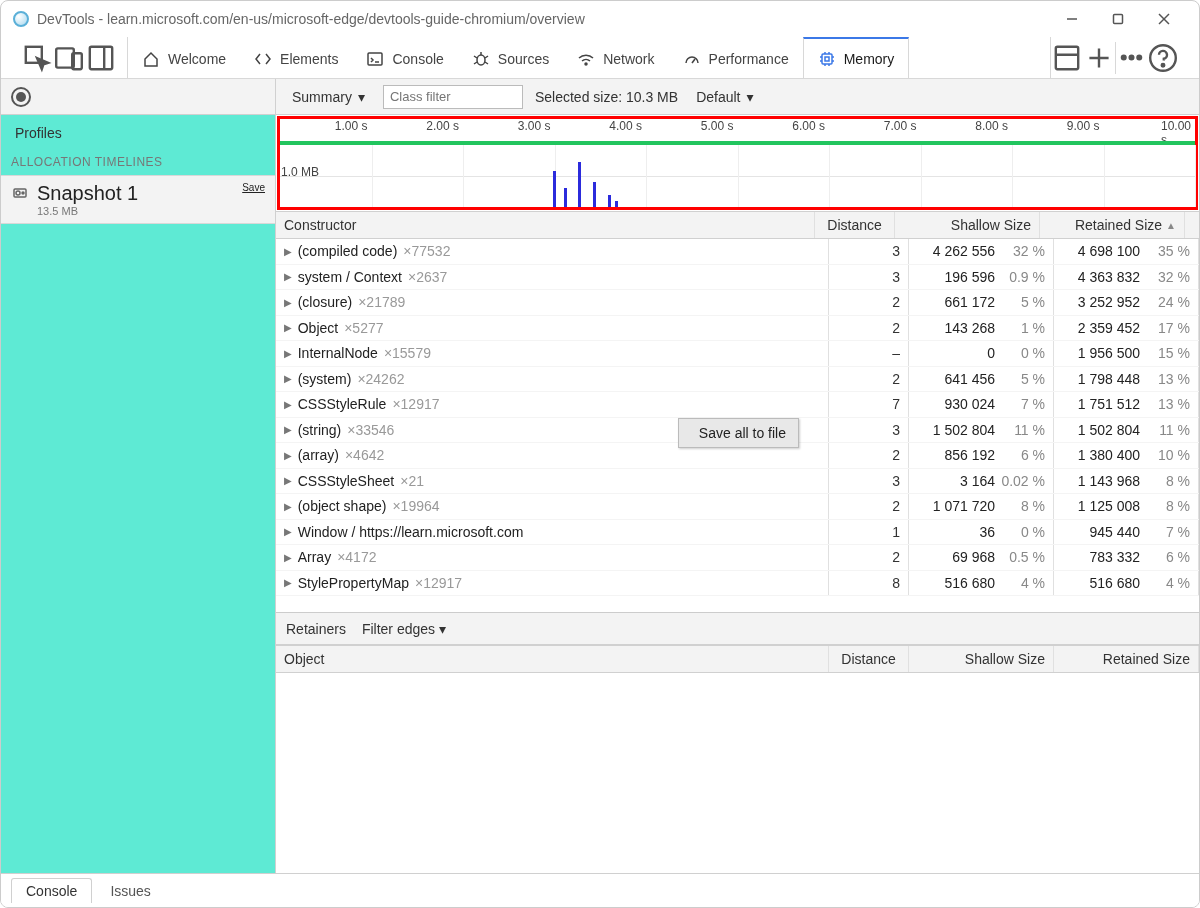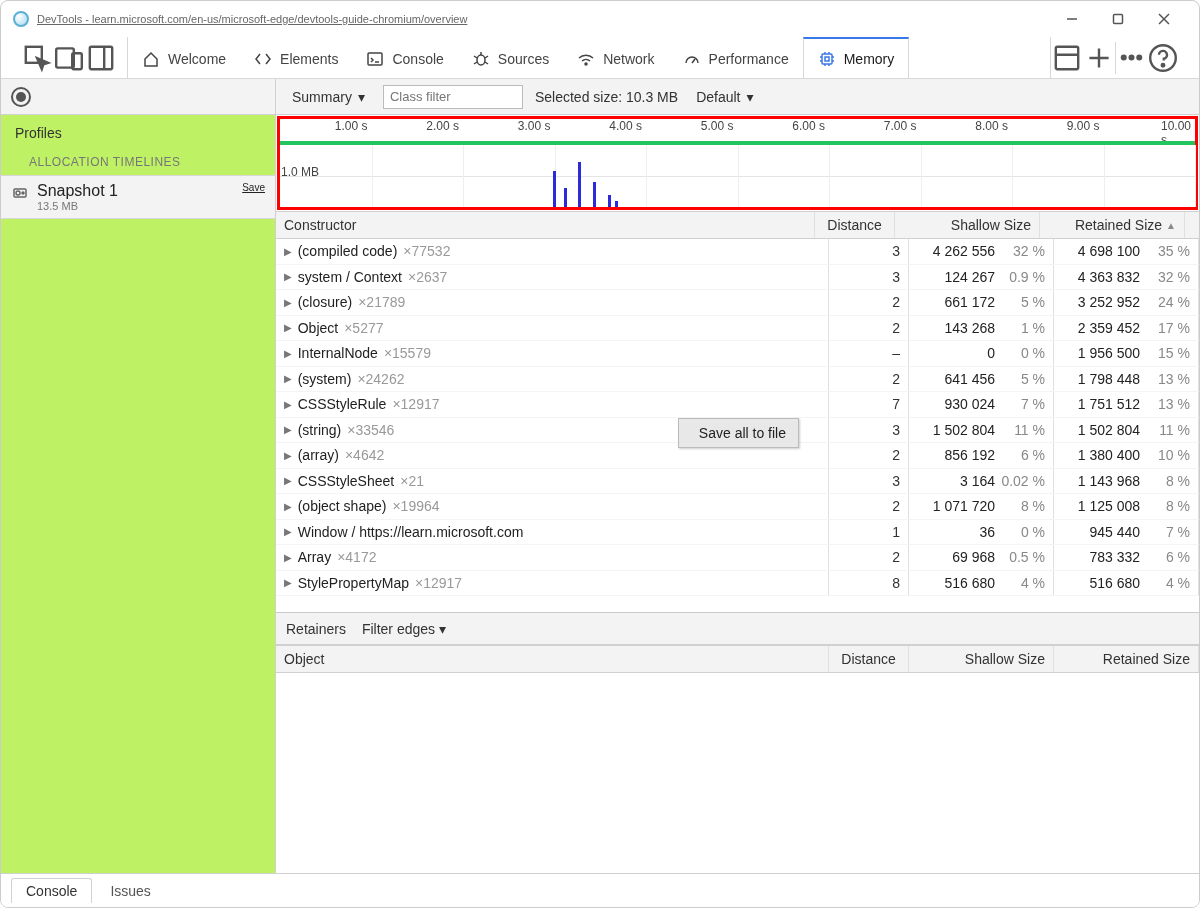--- a/index.html
+++ b/index.html
@@ -1,21 +1,21 @@
 <!DOCTYPE html>
 <html><head>
 <meta charset="utf-8">
 <style>
 * { box-sizing: border-box; margin: 0; padding: 0; font-family: "Segoe UI", Arial, sans-serif; }
 body { width: 1200px; height: 908px; background: #fff; overflow: hidden; border: 1px solid #ccc; border-radius: 8px; display: flex; flex-direction: column; font-size: 14px; color: #333; }
 
 
 .titlebar { height: 36px; display: flex; align-items: center; padding: 0 12px; }
 .titlebar .favicon { width: 16px; height: 16px; border-radius: 50%; border: 2px solid #5bb0d8; margin-right: 8px; background: radial-gradient(circle at 30% 30%, #fff, #a8d8ef); }
-.titlebar .title { flex: 1; color: #666; font-size: 11px; text-decoration: underline; }
+.titlebar .title { flex: 1; color: #666; font-size: 14px; }
 .titlebar .winbtn { width: 46px; height: 32px; display: flex; align-items: center; justify-content: center; color: #555; }
 .titlebar .winbtn svg { width: 12px; height: 12px; }
 
 
 .tabstrip { height: 42px; display: flex; align-items: center; border-bottom: 1px solid #d8d8d8; padding: 0 20px; }
 .tabstrip .lefticons { display: flex; align-items: center; padding-right: 10px; border-right: 1px solid #d8d8d8; height: 100%; }
 .tabstrip .iconbtn { width: 32px; height: 32px; display: flex; align-items: center; justify-content: center; color: #555; }
 .tabstrip .tab { display: flex; align-items: center; height: 100%; padding: 0 14px; gap: 8px; color: #444; border-top: 2px solid transparent; }
 .tabstrip .tab.active { border-top: 2px solid #3b78e7; background: #fff; border-left: 1px solid #d8d8d8; border-right: 1px solid #d8d8d8; color: #1a1a1a; }
 .tabstrip .tab .ticon { width: 18px; height: 18px; display: inline-flex; align-items: center; justify-content: center; }
@@ -27,27 +27,27 @@
 .toolbar .left { display: flex; align-items: center; gap: 6px; padding: 0 10px; height: 100%; border-right: 1px solid #d0d0d0; width: 275px; }
 .toolbar .circlebtn { width: 20px; height: 20px; border: 2px solid #555; border-radius: 50%; }
 .toolbar .circlebtn.filled::after { content: ""; display: block; width: 10px; height: 10px; background: #555; border-radius: 50%; margin: 3px; }
 .toolbar .right { flex: 1; display: flex; align-items: center; gap: 12px; padding: 0 10px; }
 .toolbar .dropdown { display: flex; align-items: center; gap: 6px; padding: 2px 6px; }
 .toolbar input.filter { width: 140px; height: 24px; border: 1px solid #bbb; padding: 0 6px; font-size: 13px; }
 .toolbar .seltxt { color: #333; }
 
 
 .workarea { flex: 1; display: flex; overflow: hidden; }
-.sidebar { width: 275px; background: #bef264; border-right: 1px solid #d0d0d0; display: flex; flex-direction: column; }
+.sidebar { width: 275px; background: #5eead4; border-right: 1px solid #d0d0d0; display: flex; flex-direction: column; }
 .sidebar .heading { padding: 10px 14px; color: #333; }
-.sidebar .subheading { padding: 4px 28px 6px; color: #777; font-size: 12px; letter-spacing: 0.5px; border-bottom: 1px solid #d8d8d8; }
+.sidebar .subheading { padding: 4px 10px 6px; color: #777; font-size: 12px; letter-spacing: 0.5px; border-bottom: 1px solid #d8d8d8; }
 .sidebar .item { padding: 6px 10px; display: flex; align-items: flex-start; gap: 8px; border-bottom: 1px solid #d8d8d8; background: #f3f3f3; }
 .sidebar .item .icon { width: 18px; display: flex; align-items: center; justify-content: center; color: #666; padding-top: 2px; }
 .sidebar .item .txt { flex: 1; }
-.sidebar .item .txt .name { font-size: 16px; color: #222; }
+.sidebar .item .txt .name { font-size: 20px; color: #222; }
 .sidebar .item .txt .size { font-size: 11px; color: #777; }
 .sidebar .item .save { text-decoration: underline; color: #222; cursor: pointer; font-size: 10px; }
 
 .main { flex: 1; display: flex; flex-direction: column; overflow: hidden; }
 
 
 .timeline { border: 3px solid #ff0000; margin: 1px; height: 94px; position: relative; background: #fff; display: flex; flex-direction: column; }
 .timeline .ticks { height: 22px; position: relative; }
 .timeline .tick { position: absolute; top: 0; font-size: 12px; color: #444; transform: translateX(-100%); padding-right: 4px; }
 .timeline .tickline { position: absolute; top: 0; bottom: 0; border-left: 1px solid #eee; }
@@ -348,21 +348,21 @@
             </div>
           </div>
           <div class="trow">
             <div class="cell col-con">
               <span class="tri">▶</span>
               <span class="cname">system / Context</span> 
               <span class="ccount">×2637</span>
             </div>
             <div class="cell col-dist">3</div>
             <div class="cell col-shallow">
-              <span class="num">124 267</span>
+              <span class="num">196 596</span>
               <span class="pct">0.9 %</span>
             </div>
             <div class="cell col-ret">
               <span class="num">4 363 832</span>
               <span class="pct">32 %</span>
             </div>
           </div>
           <div class="trow">
             <div class="cell col-con">
               <span class="tri">▶</span>

